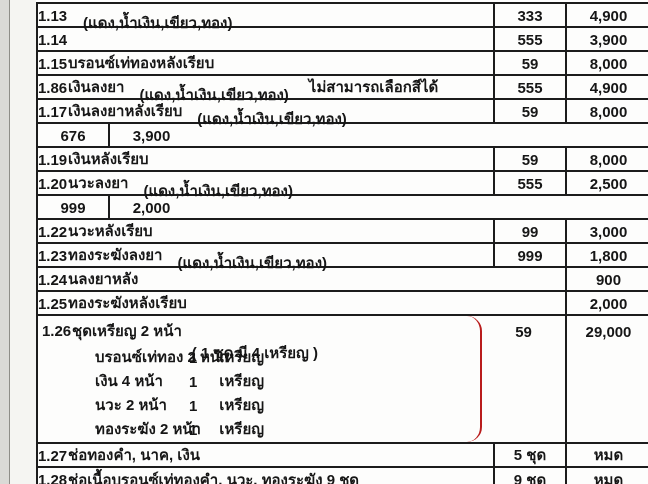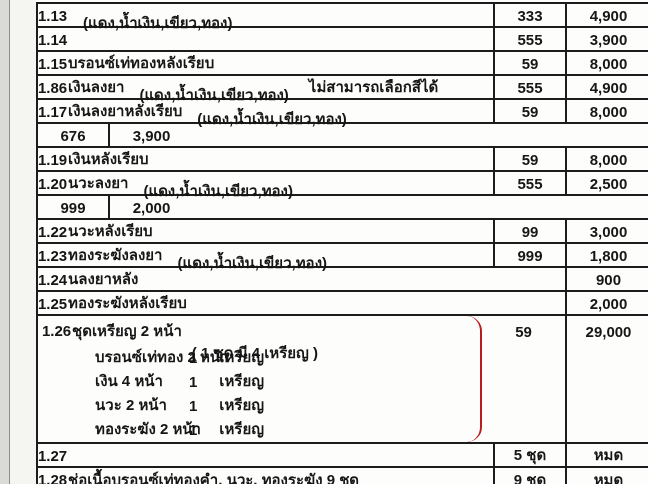--- a/index.html
+++ b/index.html
@@ -189,20 +189,21 @@
           <span class="set-item-unit">เหรียญ</span>
         </div>
       </div>
       <div class="c set-qty">59</div>
       <div class="c set-price">29,000</div>
     </div>
 
     <div class="row">
       <div class="c desc">
         <span class="no">1.27</span>
+        <span>ช่อทองคำ, นาค, เงิน</span>
       </div>
       <div class="c qty">5 ชุด</div>
       <div class="c price">หมด</div>
     </div>
 
     <div class="row h23">
       <div class="c desc">
         <span class="no">1.28</span>
         <span>ช่อเนื้อบรอนซ์เท่ทองคำ, นวะ, ทองระฆัง 9 ชุด</span>
       </div>

